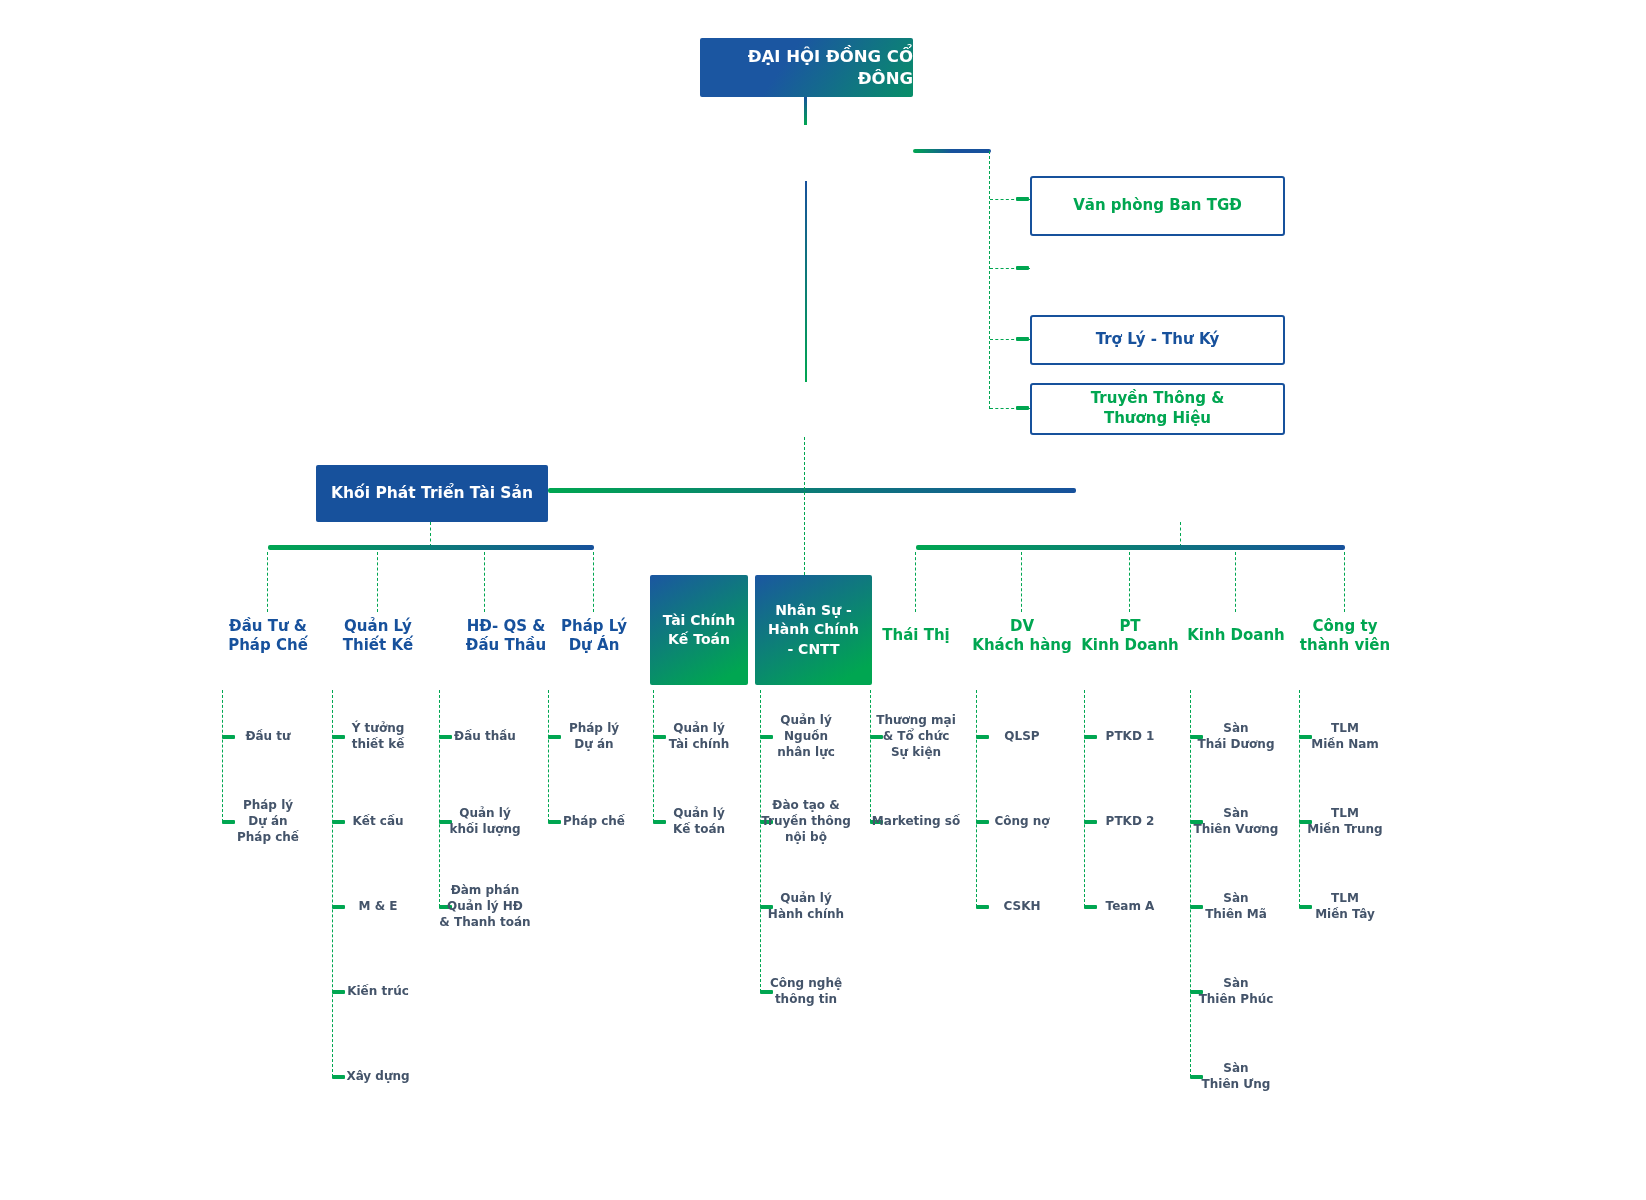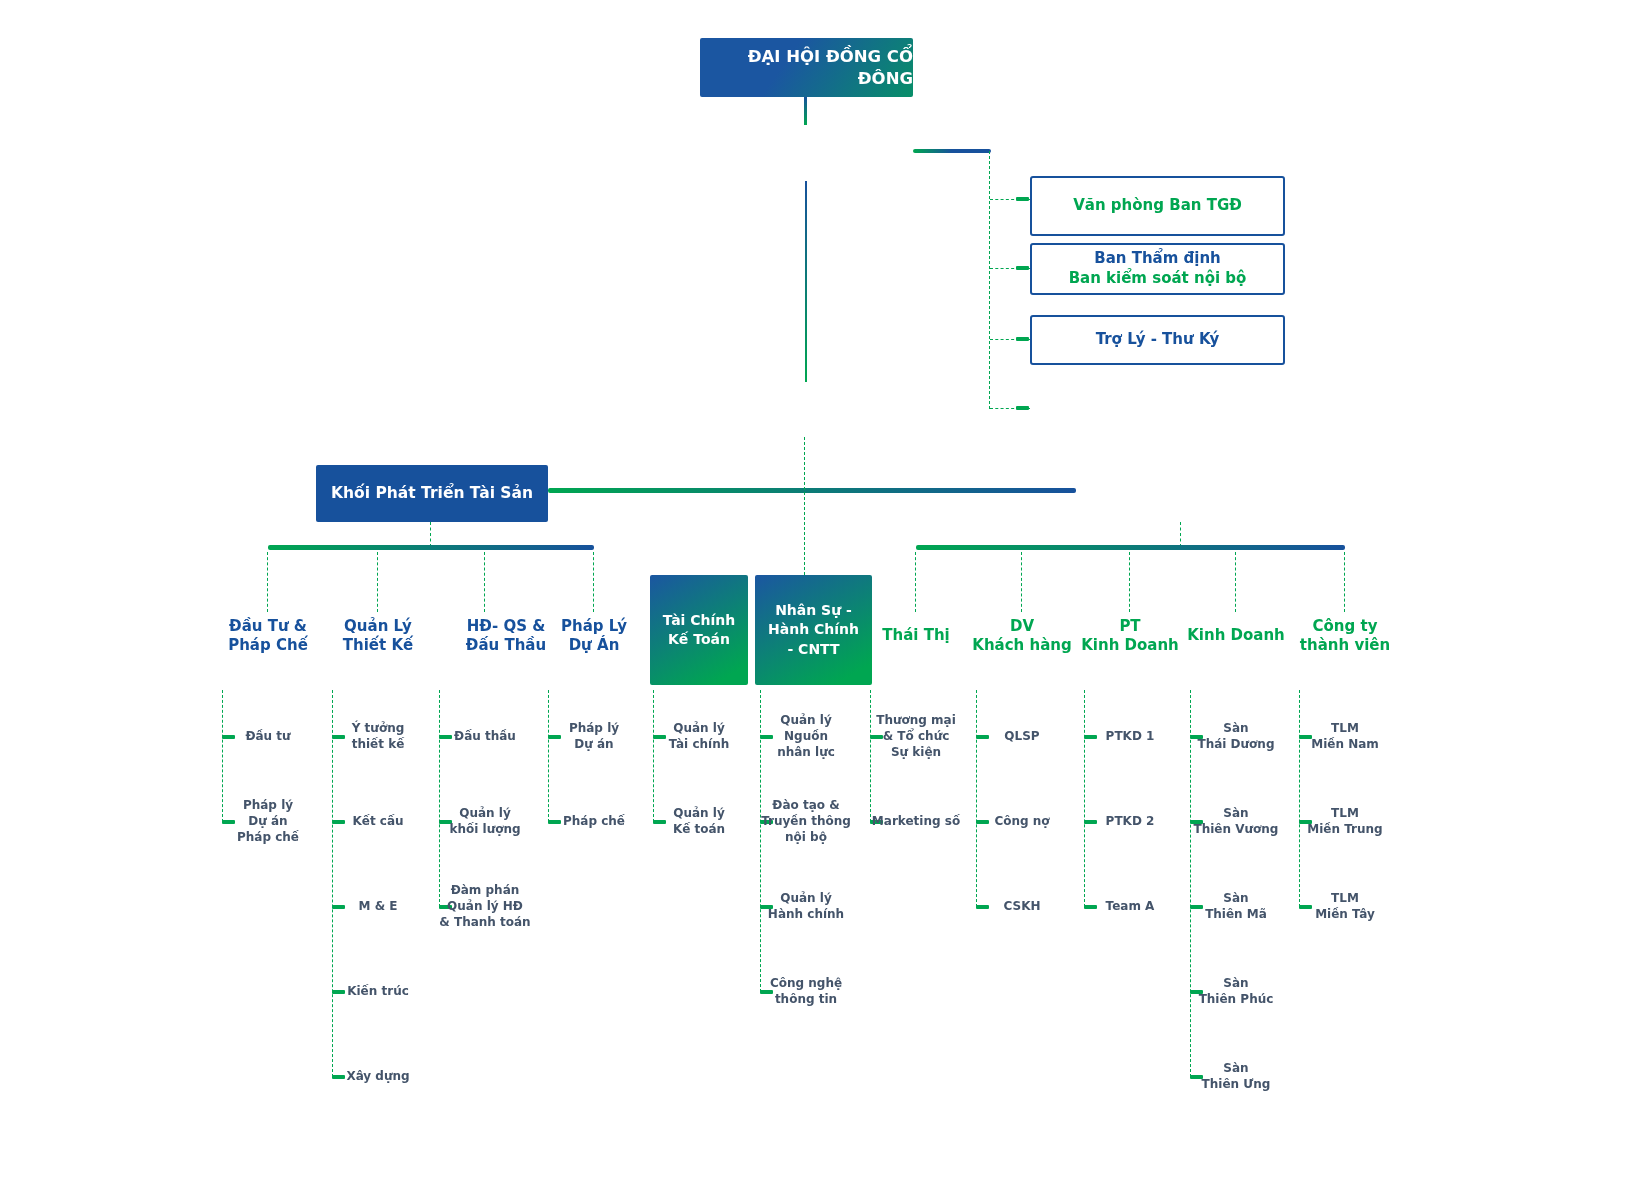--- a/index.html
+++ b/index.html
@@ -76,26 +76,26 @@
   <div class="vdash" style="left:430px;top:522px;height:25px"></div>
   <div class="vdash" style="left:1180px;top:522px;height:25px"></div>
   <div class="bar" style="left:268px;top:545px;width:326px"></div>
   <div class="bar" style="left:916px;top:545px;width:429px"></div>
 
   <div class="node grad-a" style="left:700px;top:38px;width:213px;height:59px;font-size:16.5px">ĐẠI HỘI ĐỒNG CỔ ĐÔNG</div>
 
   <div class="staff-box" style="top:176px;height:60px">
     <span class="t-green">Văn phòng Ban TGĐ</span>
   </div>
-  <div class="staff-box" style="top:243px;height:52px">
-    <span class="t-blue">Ban Thẩm định</span>
-    <span class="t-green">Ban kiểm soát nội bộ</span>
-  </div>
   <div class="staff-box" style="top:315px;height:50px">
     <span class="t-blue">Trợ Lý - Thư Ký</span>
+  </div>
+  <div class="staff-box" style="top:383px;height:52px">
+    <span class="t-green">Truyền Thông &amp;</span>
+    <span class="t-green">Thương Hiệu</span>
   </div>
 
   <div class="node solid-blue" style="left:316px;top:465px;width:232px;height:57px;font-size:15.5px">Khối Phát Triển Tài Sản</div>
 
   <div class="dept-box" style="left:650px;width:98px">Tài Chính
 Kế Toán</div>
   <div class="dept-box" style="left:755px;width:117px">Nhân Sự -
 Hành Chính
 - CNTT</div>
 

